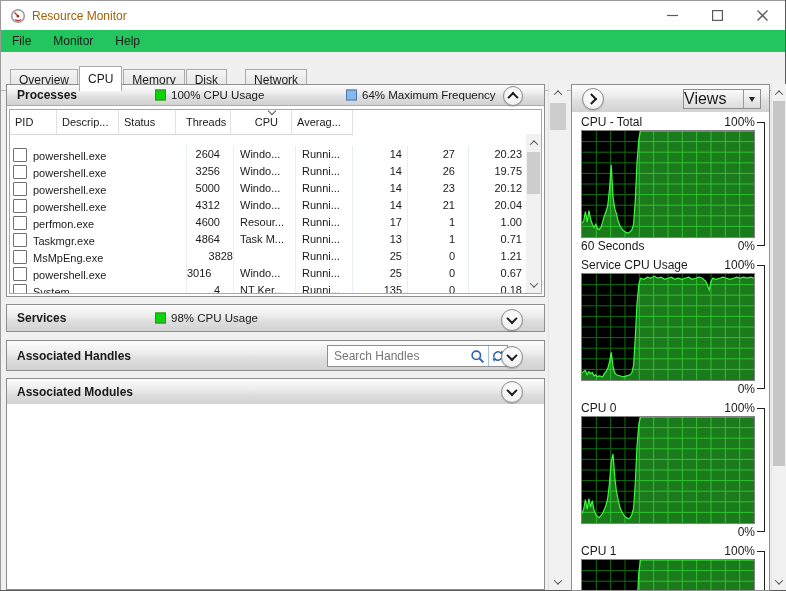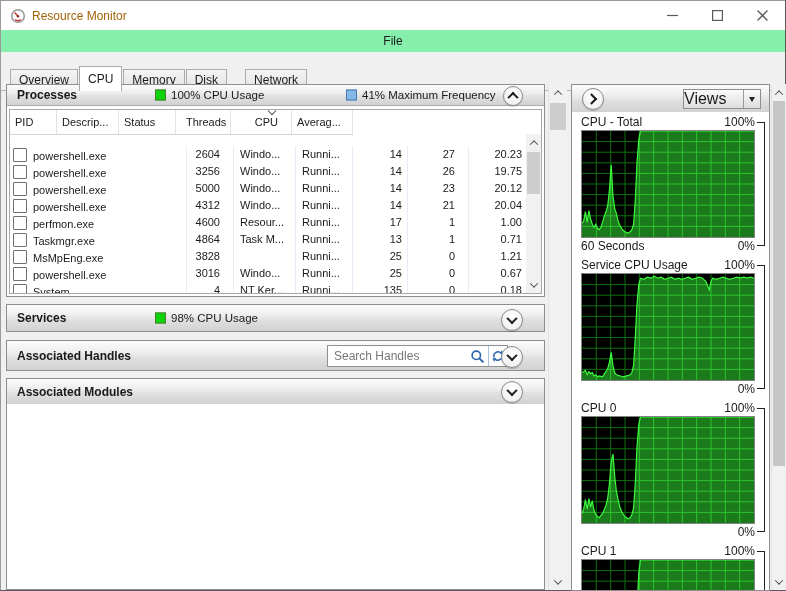--- a/index.html
+++ b/index.html
@@ -6,21 +6,21 @@
   .window{position:relative;width:786px;height:591px;background:#f0f0f0;overflow:hidden;
     font-family:"Liberation Sans",sans-serif;color:#1a1a1a;
     box-shadow:inset -1px 0 0 #5a5a5a, inset 0 -1px 0 #5a5a5a, inset 1px 0 0 #9a9a9a, inset 0 1px 0 #9a9a9a;}
   
   .titlebar{position:absolute;left:1px;top:1px;right:1px;height:29px;background:#fff;display:flex;align-items:center;}
   .app-icon{margin:0 6px 0 9px;width:16px;height:16px;display:inline-block;}
   .title-text{font-size:12px;color:#a16207;}
   .win-controls{position:absolute;right:0;top:0;height:29px;display:flex;}
   .wc{width:45px;height:29px;display:flex;align-items:center;justify-content:center;}
   
-  .menubar{position:absolute;left:1px;top:30px;right:1px;height:22px;background:#86efac;display:flex;align-items:center;border-bottom:1px solid #f0f0f0;flex-direction:column;}
+  .menubar{position:absolute;left:1px;top:30px;right:1px;height:22px;background:#22c55e;display:flex;align-items:center;border-bottom:1px solid #f0f0f0;}
   .menu-item{font-size:12px;padding:0 11px;height:22px;line-height:22px;}
   
   .tabstrip{position:absolute;left:1px;top:52px;right:1px;height:39px;background:#f0f0f0;border-bottom:1px solid #b5b5b5;display:flex;align-items:flex-end;padding-left:9px;box-sizing:border-box;}
   .tab{font-size:12px;height:20px;line-height:20px;padding:0 8px;border:1px solid #ababab;border-bottom:none;background:linear-gradient(#f4f4f4,#e2e2e2);margin-right:1px;}
   .tab.active{height:24px;line-height:24px;background:#fff;position:relative;z-index:3;margin-bottom:-1px;}
   .tab.gap-before{margin-left:17px;}
   
   .panel{position:absolute;background:#fff;border:1px solid #8e8e8e;box-sizing:border-box;}
   .gbar{position:relative;background:linear-gradient(#fcfcfc,#ededed 40%,#dfdfdf 60%,#d2d2d2);border-bottom:1px solid #ababab;}
   .gbar.noline{border-bottom:none;}
@@ -116,21 +116,21 @@
       <span class="tab">Disk</span>
       <span class="tab gap-before">Network</span>
     </div>
 
   <div class="panel" style="left:6px;top:84px;width:539px;height:213px;">
     <div class="gbar" style="height:20px;">
       <span class="sec-title">Processes</span>
       <span class="chip" style="left: 148px; background-color: rgb(11, 212, 11);"></span>
       <span class="chip-label" style="left:164px;">100% CPU Usage</span>
       <span class="chip" style="left: 339px; border-color: rgb(74, 119, 170); background-color: rgb(133, 185, 233);"></span>
-      <span class="chip-label" style="left:355px;">41% Maximum Frequency</span>
+      <span class="chip-label" style="left:355px;">64% Maximum Frequency</span>
       <span class="circle-btn" style="right:21px;top:1px;width:18px;height:18px;">
           <i class="chev up"></i>
         </span>
     </div>
     <div class="listview">
       <div class="lv-header" id="lv-header">
           <div class="hcell" style="width: 47px; padding-left: 5px;"><span>PID</span></div>
           <div class="hcell" style="width: 62px; padding-left: 5px;"><span>Descrip...</span></div>
           <div class="hcell" style="width: 57px; padding-left: 5px;"><span>Status</span></div>
           <div class="hcell" style="width: 55px; padding-left: 10px;"><span>Threads</span></div>
@@ -187,30 +187,30 @@
             <div class="cell" style="width: 177px; text-align: left;"><span class="cb"></span><span>Taskmgr.exe</span></div>
             <div class="cell" style="width: 47px; text-align: right; padding-right: 13px;">4864</div>
             <div class="cell" style="width: 62px; text-align: left; padding-left: 6px;">Task M...</div>
             <div class="cell" style="width: 57px; text-align: left; padding-left: 6px;">Runni...</div>
             <div class="cell" style="width: 55px; text-align: right; padding-right: 5px;">13</div>
             <div class="cell" style="width: 61px; text-align: right; padding-right: 13px;">1</div>
             <div class="cell" style="width: 61px; text-align: right; padding-right: 7px;">0.71</div>
           </div>
           <div class="lv-row">
             <div class="cell" style="width: 177px; text-align: left;"><span class="cb"></span><span>MsMpEng.exe</span></div>
-            <div class="cell" style="width: 47px; text-align: right; padding-right: 13px;">3828</div>
+            <div class="cell" style="width: 47px; text-align: right; ">3828</div>
             <div class="cell" style="width: 62px; text-align: left; padding-left: 6px;"></div>
             <div class="cell" style="width: 57px; text-align: left; padding-left: 6px;">Runni...</div>
             <div class="cell" style="width: 55px; text-align: right; padding-right: 5px;">25</div>
             <div class="cell" style="width: 61px; text-align: right; padding-right: 13px;">0</div>
             <div class="cell" style="width: 61px; text-align: right; padding-right: 7px;">1.21</div>
           </div>
           <div class="lv-row">
             <div class="cell" style="width: 177px; text-align: left;"><span class="cb"></span><span>powershell.exe</span></div>
-            <div class="cell" style="width: 47px; text-align: right; padding-right: 13px;">3016</div>
+            <div class="cell" style="width: 47px; padding-right: 13px;">3016</div>
             <div class="cell" style="width: 62px; text-align: left; padding-left: 6px;">Windo...</div>
             <div class="cell" style="width: 57px; text-align: left; padding-left: 6px;">Runni...</div>
             <div class="cell" style="width: 55px; text-align: right; padding-right: 5px;">25</div>
             <div class="cell" style="width: 61px; text-align: right; padding-right: 13px;">0</div>
             <div class="cell" style="width: 61px; text-align: right; padding-right: 7px;">0.67</div>
           </div>
           <div class="lv-row">
             <div class="cell" style="width: 177px; text-align: left;"><span class="cb"></span><span>System</span></div>
             <div class="cell" style="width: 47px; text-align: right; padding-right: 13px;">4</div>
             <div class="cell" style="width: 62px; text-align: left; padding-left: 6px;">NT Ker...</div>

